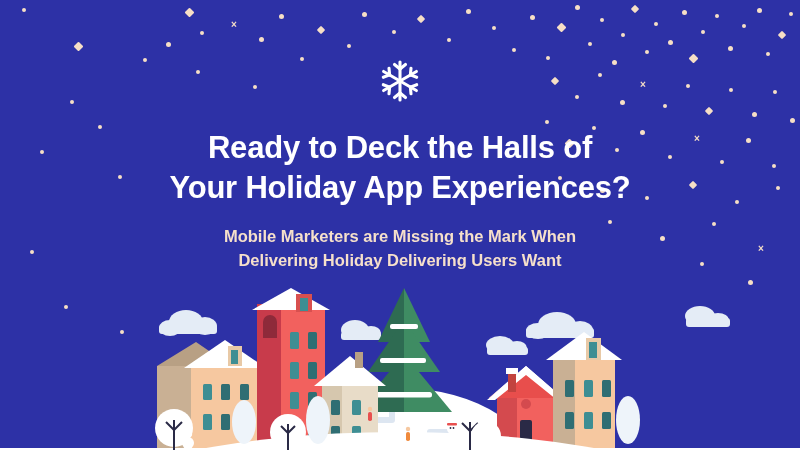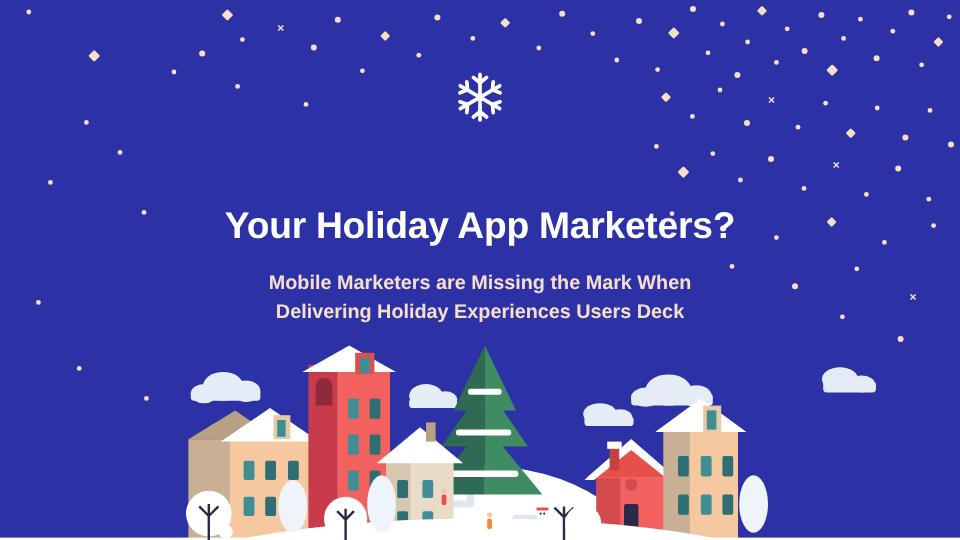--- a/index.html
+++ b/index.html
@@ -203,26 +203,26 @@
         <line x1="33.4" y1="16.9" x2="39.7" y2="19.3"></line>
 
         <line x1="12.6" y1="29.1" x2="12.0" y2="35.8"></line>
         <line x1="12.6" y1="29.1" x2="6.3" y2="26.7"></line>
       </g>
     </svg>
   </div>
 
   <div id="text-block">
     <h1 class="headline">
-      <br>
-      <span>Your Holiday App Marketers?</span>
+      <span>Ready to Deck the Halls of</span><br>
+      <span>Your Holiday App Experiences?</span>
     </h1>
     <p class="subhead">
       <span>Mobile Marketers are Missing the Mark When</span><br>
-      <span>Delivering Holiday Experiences Users Deck</span>
+      <span>Delivering Holiday Delivering Users Want</span>
     </p>
   </div>
 
   <svg id="clouds" width="800" height="450" viewBox="0 0 800 450">
     <g fill="#E4ECF6">
 
       <g>
         <ellipse cx="186" cy="322" rx="17" ry="12"></ellipse>
         <ellipse cx="205" cy="326" rx="12" ry="9"></ellipse>
         <ellipse cx="170" cy="328" rx="11" ry="8"></ellipse>

